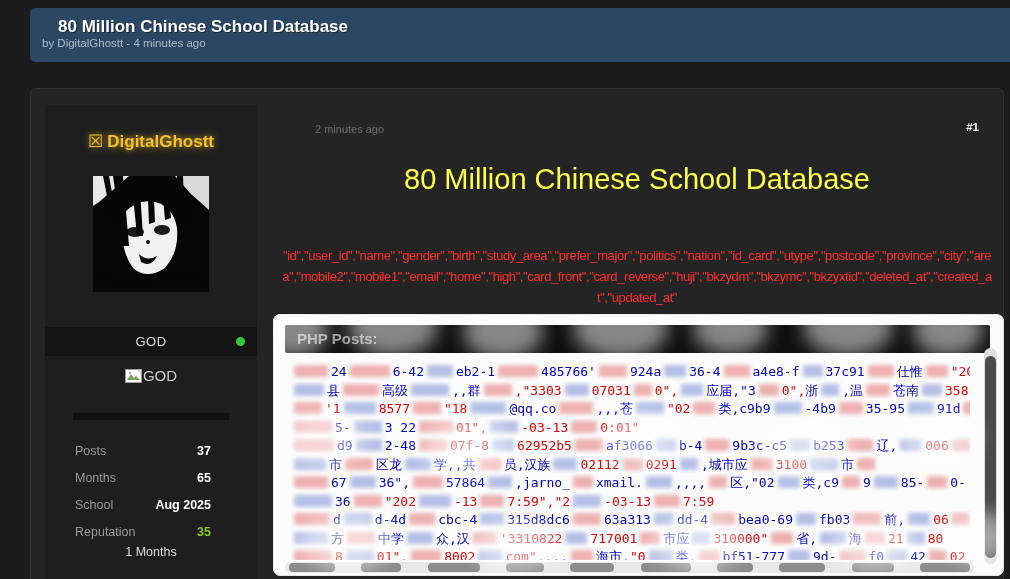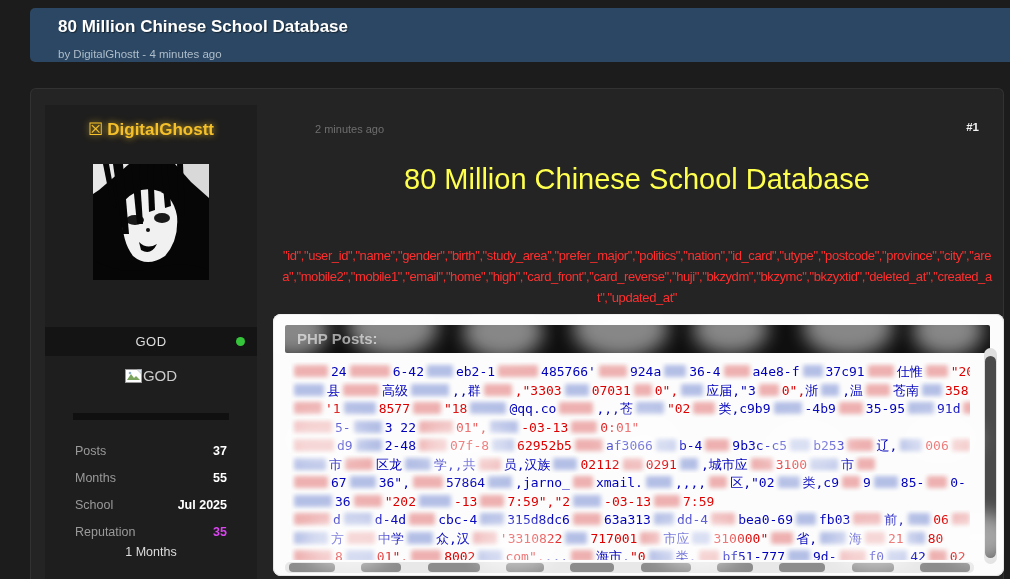--- a/index.html
+++ b/index.html
@@ -4,43 +4,43 @@
 <style>
   html,body{margin:0;padding:0;background:#1c1c1c;}
   #app{position:relative;width:1010px;height:579px;background:#1c1c1c;overflow:hidden;
        font-family:"Liberation Sans",sans-serif;}
 
   
   .thread-header{position:absolute;left:30px;top:8px;width:980px;height:54px;
        background:#2b4763;border-radius:5px 0 0 5px;}
   .thread-title{padding:9px 0 0 28px;font-size:17px;font-weight:bold;color:#ffffff;
        text-shadow:1px 1px 1px rgba(0,0,0,.45);}
-  .thread-byline{padding-left:28px;margin-top:11px;font-size:11.5px;color:#aebdca;}
+  .thread-byline{padding-left:12px;margin-top:0;font-size:11.5px;color:#aebdca;}
 
   
   .main-panel{position:absolute;left:30px;top:88px;width:972px;height:491px;
        background:#242424;border:1px solid #323232;border-bottom:none;border-radius:6px 6px 0 0;}
 
   
   .profile-card{position:absolute;left:14px;top:16px;width:212px;height:475px;background:#1e1e1e;}
-  .username{margin-top:14px;text-align:center;font-size:17px;font-weight:bold;color:#f5c02a;
+  .username{margin-top:26px;text-align:center;font-size:17px;font-weight:bold;color:#f5c02a;
        text-shadow:0 0 7px rgba(250,200,40,.85);}
   .username .glyph{font-weight:normal;margin-right:4px;}
   .avatar{width:116px;height:116px;margin:24px auto 0;display:block;}
   .rank-bar{position:absolute;left:0;right:0;top:222px;height:29px;background:#141414;
        text-align:center;line-height:29px;font-size:13px;color:#dddddd;letter-spacing:.5px;}
   .online-dot{position:absolute;right:12px;top:10px;width:9px;height:9px;border-radius:50%;}
   .badge-row{position:absolute;left:0;right:0;top:262px;text-align:center;color:#cccccc;font-size:15px;}
   .badge-row svg{vertical-align:-2px;margin-right:1px;}
   .divider-bar{position:absolute;left:28px;right:28px;top:308px;height:7px;background:#101010;}
-  #stats-list{position:absolute;left:0;right:0;top:332px;text-align:center;}
+  #stats-list{position:absolute;left:0;right:16px;top:332px;text-align:center;}
   .stat-row{display:flex;justify-content:space-between;align-items:center;height:27px;padding:0 30px;}
   .stat-label{font-size:12.5px;color:#9a9a9a;}
   .stat-value{font-size:12.5px;font-weight:bold;color:#ffffff;}
-  .stat-value.green{color:#d946ef;}
+  .stat-value.green{color:#84cc16;}
   .months{position:absolute;left:0;right:0;top:440px;text-align:center;font-size:12.5px;color:#dddddd;}
 
   
   .post-body{position:absolute;left:240px;top:16px;width:732px;height:475px;}
   .timestamp{position:absolute;left:44px;top:18px;font-size:11px;color:#6e6e6e;}
   .post-number{position:absolute;right:24px;top:16px;font-size:11.5px;font-weight:bold;color:#f2f2f2;}
   .post-title{position:absolute;left:0;right:0;top:58px;text-align:center;
        font-size:29px;color:#ffff4e;}
   .csv-text{position:absolute;left:4px;right:4px;top:140px;text-align:center;
        font-size:13px;letter-spacing:-0.4px;line-height:21px;color:#ff2f2f;word-break:break-all;}
@@ -123,25 +123,25 @@
 
       <div class="divider-bar"></div>
 
       <div id="stats-list">
           <div class="stat-row">
             <span class="stat-label">Posts</span>
             <span class="stat-value">37</span>
           </div>
           <div class="stat-row">
             <span class="stat-label">Months</span>
-            <span class="stat-value">55</span>
+            <span class="stat-value">65</span>
           </div>
           <div class="stat-row">
             <span class="stat-label">School</span>
-            <span class="stat-value">Jul 2025</span>
+            <span class="stat-value">Aug 2025</span>
           </div>
           <div class="stat-row">
             <span class="stat-label">Reputation</span>
             <span class="stat-value green">35</span>
           </div>
         </div>
 
       <div class="months">1 Months</div>
     </div>
 

